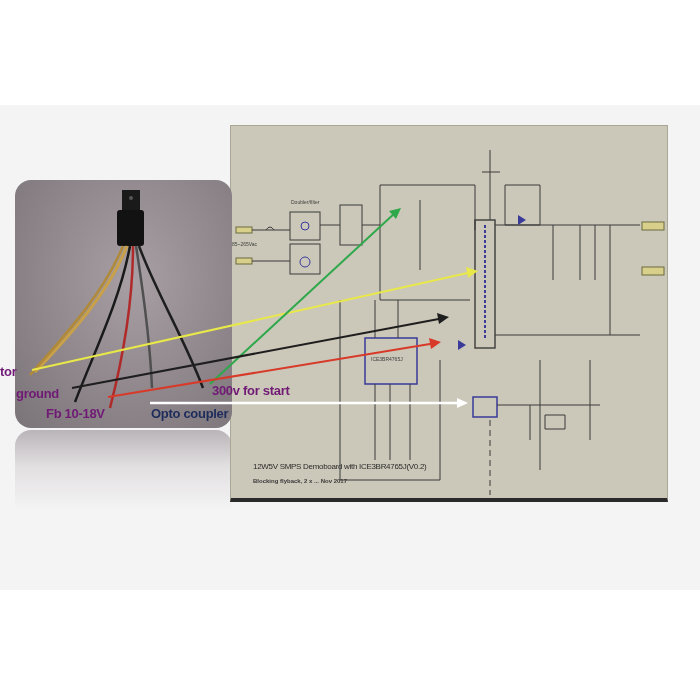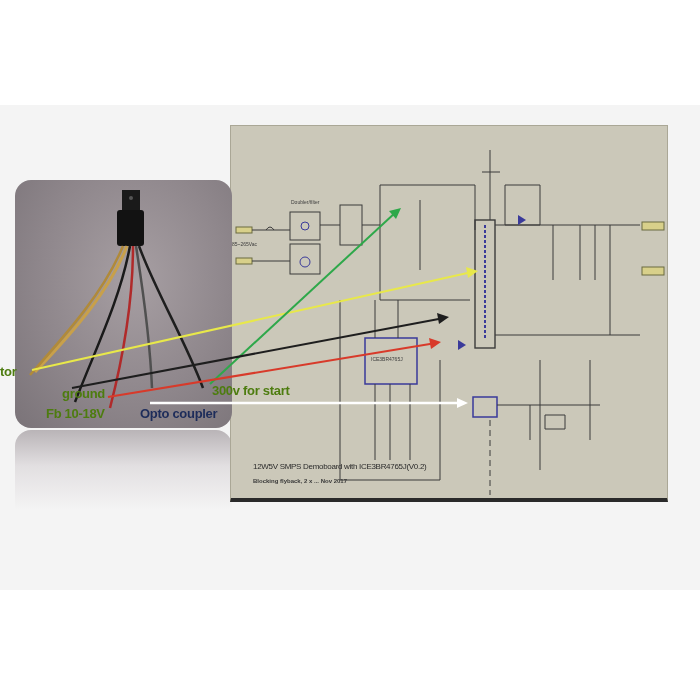--- a/index.html
+++ b/index.html
@@ -26,21 +26,21 @@
   .schematic {
     position: absolute; left: 230px; top: 125px; width: 436px; height: 372px;
     background: #cbc8b9;
     border-top: 1px solid #aaa796;
     border-left: 1px solid #aaa796;
     border-right: 1px solid #aaa796;
     border-bottom: 4px solid #2a2a2a;
   }
   svg.overlay { position: absolute; left: 0; top: 0; width: 700px; height: 700px; }
   .label {
-    position: absolute; font-weight: bold; font-size: 13px; color: #4d7c0f;
+    position: absolute; font-weight: bold; font-size: 13px; color: #701a75;
     white-space: nowrap; letter-spacing: -0.3px;
   }
   .label.blue { color: #1d2c5a; }
   .caption {
     position: absolute; left: 253px; top: 462px; font-size: 8px; color: #2b2b2b;
     font-weight: normal; white-space: nowrap; letter-spacing: -0.3px;
   }
   .caption2 {
     position: absolute; left: 253px; top: 478px; font-size: 6px; color: #3a3a3a;
     font-weight: bold; white-space: nowrap;
@@ -135,19 +135,19 @@
     <line x1="150" y1="403" x2="462" y2="403" stroke="#ffffff" stroke-width="2.5"></line>
     <polygon points="468,403 457,398 457,408" fill="#ffffff"></polygon>
   </g>
 </svg>
 
 <div class="tiny" style="left:291px;top:199px;">Doubler/filter</div>
 <div class="tiny" style="left:232px;top:241px;">85~265Vac</div>
 <div class="tiny" style="left:371px;top:356px;">ICE3BR4765J</div>
 
 <div class="label" style="left:0px;top:364px;">tor</div>
-<div class="label" style="left:16px;top:386px;margin-left:46px;">ground</div>
+<div class="label" style="left:16px;top:386px;">ground</div>
 <div class="label" style="left:46px;top:406px;">Fb 10-18V</div>
-<div class="label blue" style="left:140px;top:406px;">Opto coupler</div>
+<div class="label blue" style="left:151px;top:406px;">Opto coupler</div>
 <div class="label" style="left:212px;top:383px;">300v for start</div>
 
 <div class="caption">12W5V SMPS Demoboard with ICE3BR4765J(V0.2)</div>
 <div class="caption2">Blocking flyback, 2 x ... Nov 2017</div>
 
 </body></html>

